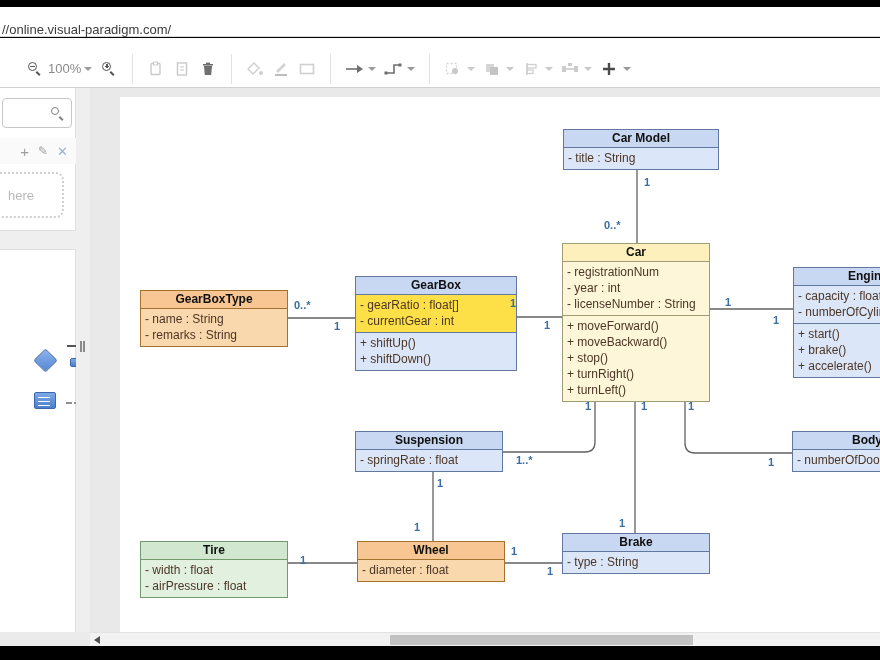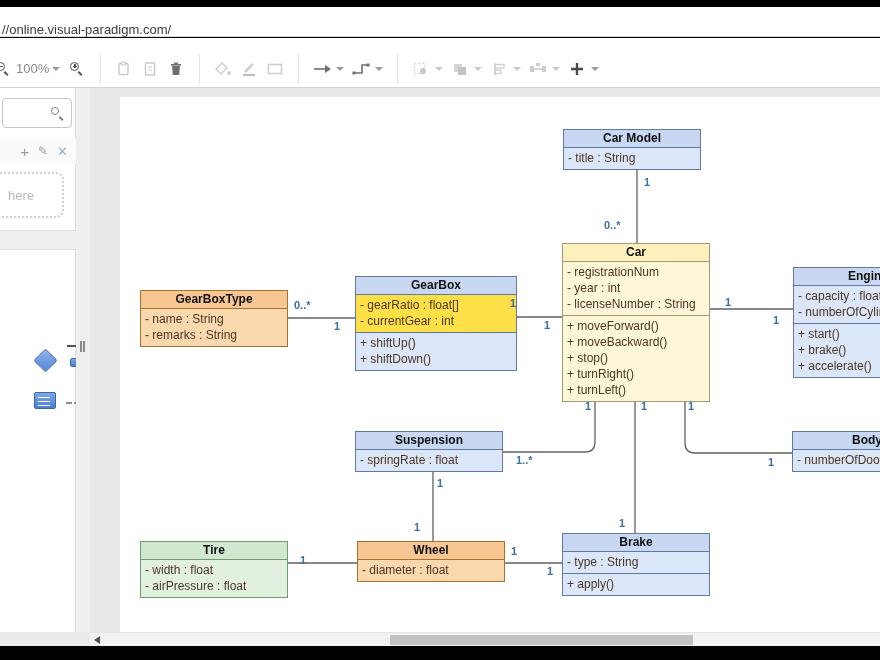--- a/index.html
+++ b/index.html
@@ -86,21 +86,21 @@
 <div class="stage">
 
   <div class="blackbar-top"></div>
 
   <div class="urlbar">
     <div class="url">//online.visual-paradigm.com/</div>
   </div>
   <div class="gapband"></div>
 
   <div class="toolbar">
-    <div class="tgroup" style="padding-left:0;">
+    <div class="tgroup" style="padding-left:0;margin-left:32px;">
       <div class="tbtn" style="width:14px;overflow:hidden;margin-left:-4px;">
         <div class="mag">
             <div class="lens"></div>
             <div class="handle"></div>
             <div class="sign"></div>
           </div>
       </div>
       <span class="zoomtext">100%</span>
       <div class="caret"></div>
       <div class="tbtn">
@@ -261,21 +261,21 @@
           <path d="M283,318 L360,318" fill="none" stroke="#616161" stroke-width="1.3"></path>
           <path d="M500,317 L567,317" fill="none" stroke="#616161" stroke-width="1.3"></path>
           <path d="M705,309 L798,309" fill="none" stroke="#616161" stroke-width="1.3"></path>
           <path d="M595,392 L595,442 Q595,452 585,452 L498,452" fill="none" stroke="#616161" stroke-width="1.3"></path>
           <path d="M635,392 L635,538" fill="none" stroke="#616161" stroke-width="1.3"></path>
           <path d="M685,392 L685,443 Q685,453 695,453 L797,453" fill="none" stroke="#616161" stroke-width="1.3"></path>
           <path d="M433,467 L433,546" fill="none" stroke="#616161" stroke-width="1.3"></path>
           <path d="M283,563 L362,563" fill="none" stroke="#616161" stroke-width="1.3"></path>
           <path d="M500,563 L567,563" fill="none" stroke="#616161" stroke-width="1.3"></path>
         </svg>
-    <div class="uml-class" style="left: 563px; top: 129px; width: 138px; border-color: rgb(98, 120, 158);">
+    <div class="uml-class" style="left: 563px; top: 129px; width: 156px; border-color: rgb(98, 120, 158);">
           <div class="uml-head" style="background: rgb(201, 216, 242); border-color: rgb(98, 120, 158);">Car Model</div>
           <div class="uml-sec" style="background: rgb(219, 230, 248); color: rgb(76, 54, 38);">
             <div>- title : String</div>
           </div>
         </div>
         <div class="uml-class" style="left: 562px; top: 243px; width: 148px; border-color: rgb(157, 157, 116);">
           <div class="uml-head" style="background: rgb(253, 240, 189); border-color: rgb(157, 157, 116);">Car</div>
           <div class="uml-sec" style="background: rgb(253, 246, 216); color: rgb(76, 54, 38);">
             <div>- registrationNum</div>
             <div>- year : int</div>
@@ -341,23 +341,20 @@
         <div class="uml-class" style="left: 357px; top: 541px; width: 148px; border-color: rgb(163, 114, 46);">
           <div class="uml-head" style="background: rgb(248, 198, 147); border-color: rgb(163, 114, 46);">Wheel</div>
           <div class="uml-sec" style="background: rgb(250, 216, 174); color: rgb(76, 54, 38);">
             <div>- diameter : float</div>
           </div>
         </div>
         <div class="uml-class" style="left: 562px; top: 533px; width: 148px; border-color: rgb(98, 120, 158);">
           <div class="uml-head" style="background: rgb(201, 216, 242); border-color: rgb(98, 120, 158);">Brake</div>
           <div class="uml-sec" style="background: rgb(219, 230, 248); color: rgb(76, 54, 38);">
             <div>- type : String</div>
-          </div>
-          <div class="uml-sec" style="background: rgb(219, 230, 248); color: rgb(76, 54, 38); border-top: 1px solid rgb(98, 120, 158);">
-            <div>+ apply()</div>
           </div>
         </div>
         <div class="mult" style="left: 644px; top: 176px; color: rgb(58, 110, 165);">1</div>
         <div class="mult" style="left: 604px; top: 219px; color: rgb(58, 110, 165);">0..*</div>
         <div class="mult" style="left: 294px; top: 299px; color: rgb(58, 110, 165);">0..*</div>
         <div class="mult" style="left: 334px; top: 320px; color: rgb(58, 110, 165);">1</div>
         <div class="mult" style="left: 510px; top: 297px; color: rgb(58, 110, 165);">1</div>
         <div class="mult" style="left: 544px; top: 319px; color: rgb(58, 110, 165);">1</div>
         <div class="mult" style="left: 725px; top: 296px; color: rgb(58, 110, 165);">1</div>
         <div class="mult" style="left: 773px; top: 314px; color: rgb(58, 110, 165);">1</div>

